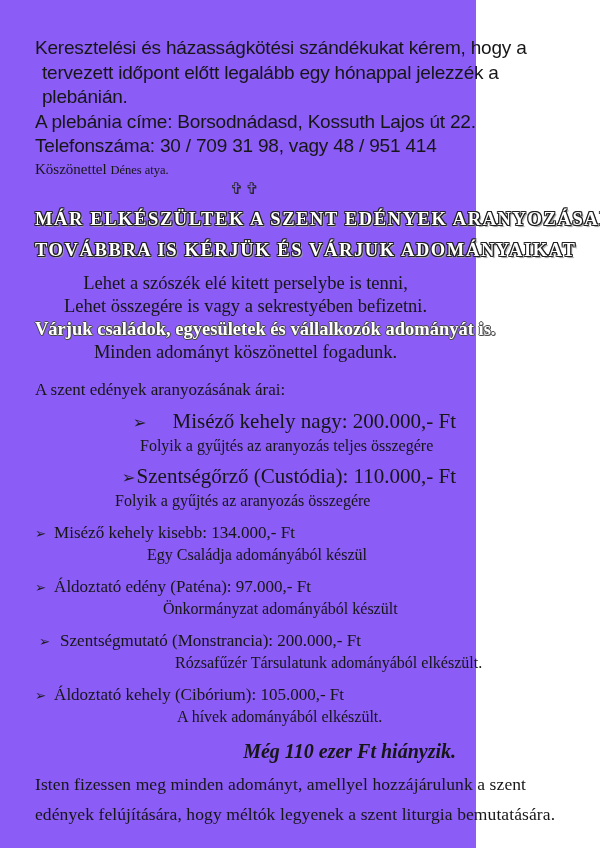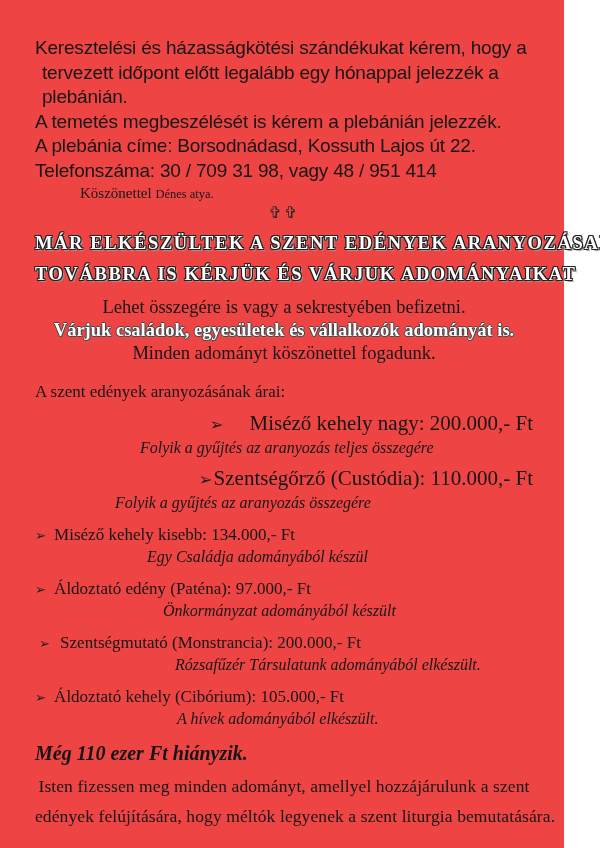--- a/index.html
+++ b/index.html
@@ -1,25 +1,25 @@
 <!DOCTYPE html>
 <html><head>
 <meta charset="utf-8">
 <style>
   * { margin:0; padding:0; box-sizing:border-box; }
   html,body { width:600px; height:848px; background:#ffffff; color:#161616; overflow:hidden; }
-  .page { width:564px; height:848px; padding:36px 31px 0 35px; background:#ef4444; }
+  .page { width:476px; height:848px; padding:36px 20px 0 35px; background:#8b5cf6; }
 
   
   .intro { font-family:"Liberation Sans","DejaVu Sans",sans-serif; font-size:19px; line-height:24.5px; letter-spacing:-0.2px; }
   .intro .line { white-space:nowrap; }
   .intro .indent { padding-left:7px; }
 
   
-  .sig { font-family:"Liberation Serif",serif; font-size:15px; margin-top:2px;margin-left:45px; }
+  .sig { font-family:"Liberation Serif",serif; font-size:15px; margin-top:2px; }
   .sig .sig-name { font-size:12.5px; }
 
   
   .divider { text-align:center; font-family:"DejaVu Sans",sans-serif; font-size:16px; letter-spacing:2px; margin-top:1px; color:#2a2a2a; }
 
   
   .headline { text-align:center; font-family:"Liberation Serif",serif; font-weight:bold;
               font-size:18.5px; letter-spacing:1.6px; line-height:31px; margin-top:6px;
               color:#ffffff;
               text-shadow:-1px -1px 0 #222,0 -1px 0 #222,1px -1px 0 #222,-1px 0 0 #222,1px 0 0 #222,-1px 1px 0 #222,0 1px 0 #222,1px 1px 0 #222,2px 2px 1px #9a9a9a;
@@ -34,62 +34,62 @@
 
   
   .section-title { font-family:"Liberation Serif",serif; font-size:17px; margin-top:16px; white-space:nowrap; }
   .item { font-family:"Liberation Serif",serif; margin-top:9px; }
   .item .item-line { white-space:nowrap; font-size:17px; }
   .item.big .item-line { font-size:21px;text-align:right; }
   .bullet { font-family:"DejaVu Sans",sans-serif; font-size:0.78em; margin-right:8px; color:#1c1c1c; }
   .item-0 .bullet { margin-left:3px; margin-right:26px; }
   .item-1 .bullet { margin-right:1px; }
   .item-4 .bullet { margin-left:4px; margin-right:10px; }
-  .note { font-style:italic; font-size:16px; line-height:19px; margin-top:2px; white-space:nowrap; }
+  .note { font-size:16px; line-height:19px; margin-top:2px; white-space:nowrap; }
   .item-0 .note { margin-left:105px; }
   .item-1 .note { margin-left:80px; }
   .item-2 .note { margin-left:112px; }
   .item-3 .note { margin-left:128px; }
   .item-4 .note { margin-left:140px; }
   .item-5 .note { margin-left:142px; }
   .item-2, .item-3, .item-4, .item-5 { margin-top:13px; }
 
   
-  .remaining { text-align:left; font-family:"Liberation Serif",serif; font-weight:bold; font-style:italic;
+  .remaining { text-align:right; font-family:"Liberation Serif",serif; font-weight:bold; font-style:italic;
                font-size:20px; margin-top:14px; white-space:nowrap; }
 
   
   .closing { text-align:center; font-family:"Liberation Serif",serif; font-size:17.5px; line-height:30px; margin-top:6px; letter-spacing:0.1px; }
   .closing .cline { white-space:nowrap; }
 </style>
 </head>
 <body>
 
 <div class="page">
 
   <div class="intro">
     <div class="line">Keresztelési és házasságkötési szándékukat kérem, hogy a</div>
     <div class="line indent">tervezett időpont előtt legalább egy hónappal jelezzék a</div>
     <div class="line indent">plebánián.</div>
-    <div class="line">A temetés megbeszélését is kérem a plebánián jelezzék.</div>
     <div class="line">A plebánia címe: Borsodnádasd, Kossuth Lajos út 22.</div>
     <div class="line">Telefonszáma: 30 / 709 31 98, vagy 48 / 951 414</div>
   </div>
 
   <div class="sig">
     <span>Köszönettel</span>
     <span class="sig-name">Dénes atya.</span>
   </div>
 
   <div class="divider">✞✞</div>
 
   <div class="headline">MÁR ELKÉSZÜLTEK A SZENT EDÉNYEK ARANYOZÁSAI</div>
   <div class="headline second">TOVÁBBRA IS KÉRJÜK ÉS VÁRJUK ADOMÁNYAIKAT</div>
 
   <div class="center-block">
+    <div class="cline">Lehet a szószék elé kitett perselybe is tenni,</div>
     <div class="cline">Lehet összegére is vagy a sekrestyében befizetni.</div>
     <div class="cline engraved-soft">Várjuk családok, egyesületek és vállalkozók adományát is.</div>
     <div class="cline">Minden adományt köszönettel fogadunk.</div>
   </div>
 
   <div class="section-title">A szent edények aranyozásának árai:</div>
 
   <div class="item big item-0">
     <div class="item-line">
       <span class="bullet">➢</span><span>Miséző kehely nagy: 200.000,- Ft</span>

